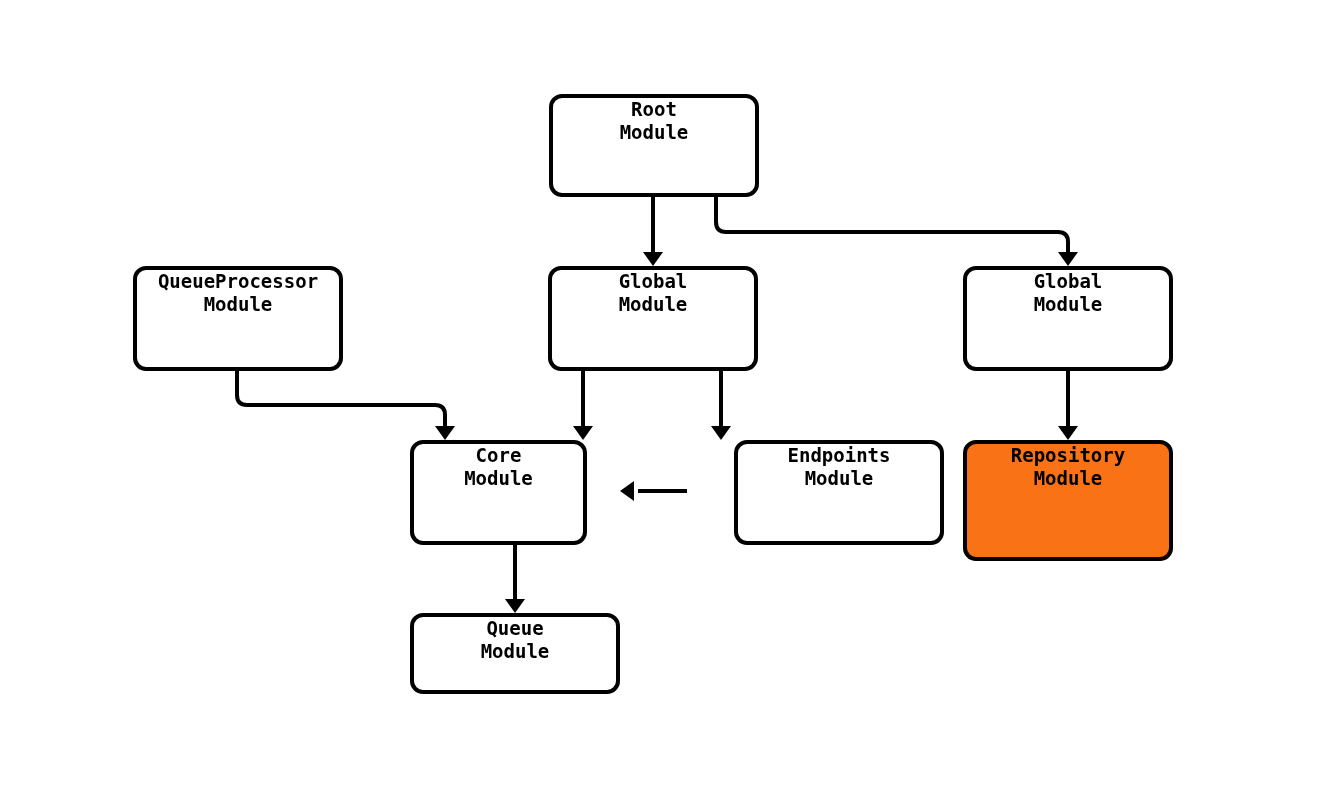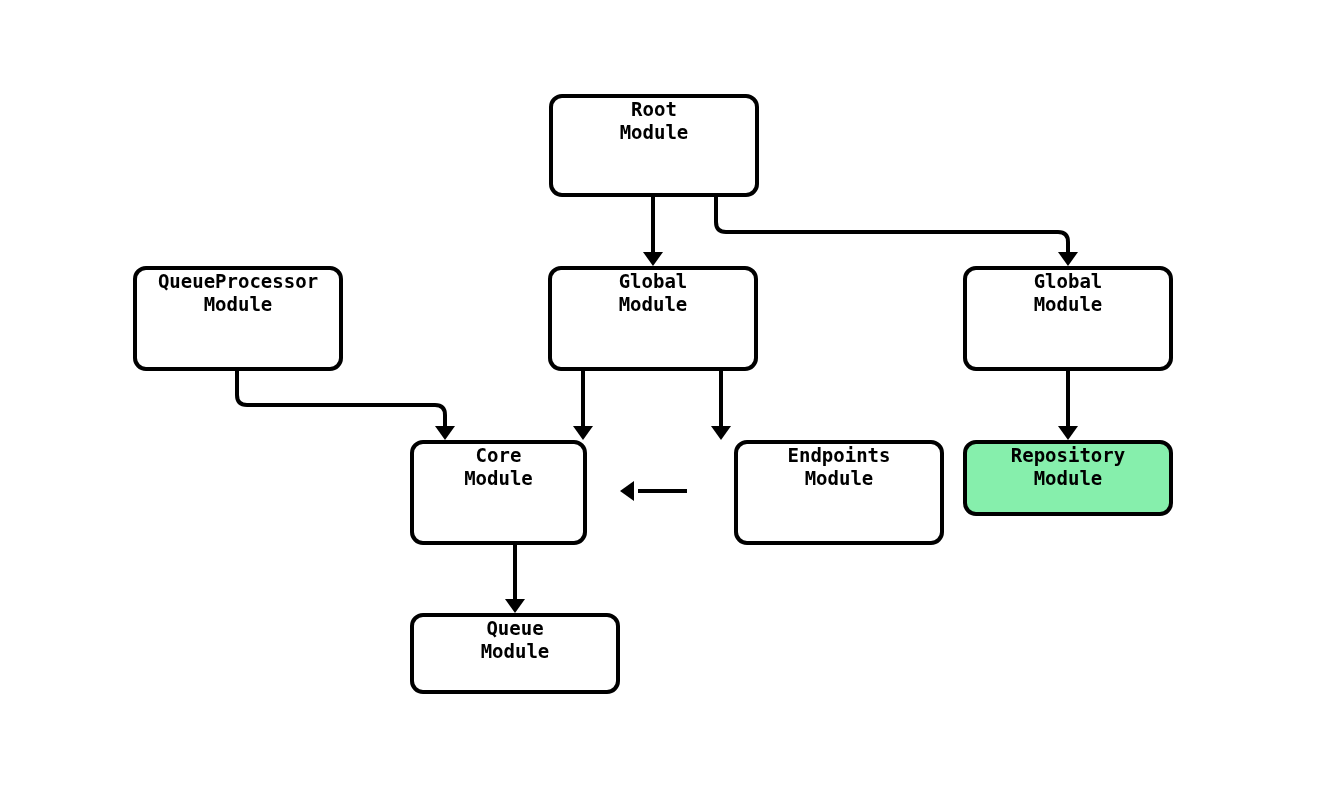--- a/index.html
+++ b/index.html
@@ -98,21 +98,21 @@
   <div class="node" style="left: 410px; top: 440px; width: 177px; height: 105px; border-color: rgb(0, 0, 0); background: rgb(255, 255, 255);">
     <span class="node-line">Core</span>
     <span class="node-line">Module</span>
   </div>
 
   <div class="node" style="left: 687px; top: 440px; width: 210px; height: 105px; border-color: rgb(0, 0, 0); background: rgb(255, 255, 255); margin-left: 47px;">
     <span class="node-line">Endpoints</span>
     <span class="node-line">Module</span>
   </div>
 
-  <div class="node" style="left: 963px; top: 440px; width: 210px; height: 76px; border-color: rgb(0, 0, 0); background: #86efac;">
+  <div class="node" style="left: 963px; top: 440px; width: 210px; height: 121px; border-color: rgb(0, 0, 0); background: #f97316;">
     <span class="node-line">Repository</span>
     <span class="node-line">Module</span>
   </div>
 
   <div class="node" style="left: 410px; top: 613px; width: 210px; height: 81px; border-color: rgb(0, 0, 0); background: rgb(255, 255, 255);">
     <span class="node-line">Queue</span>
     <span class="node-line">Module</span>
   </div>
 
 </div>

